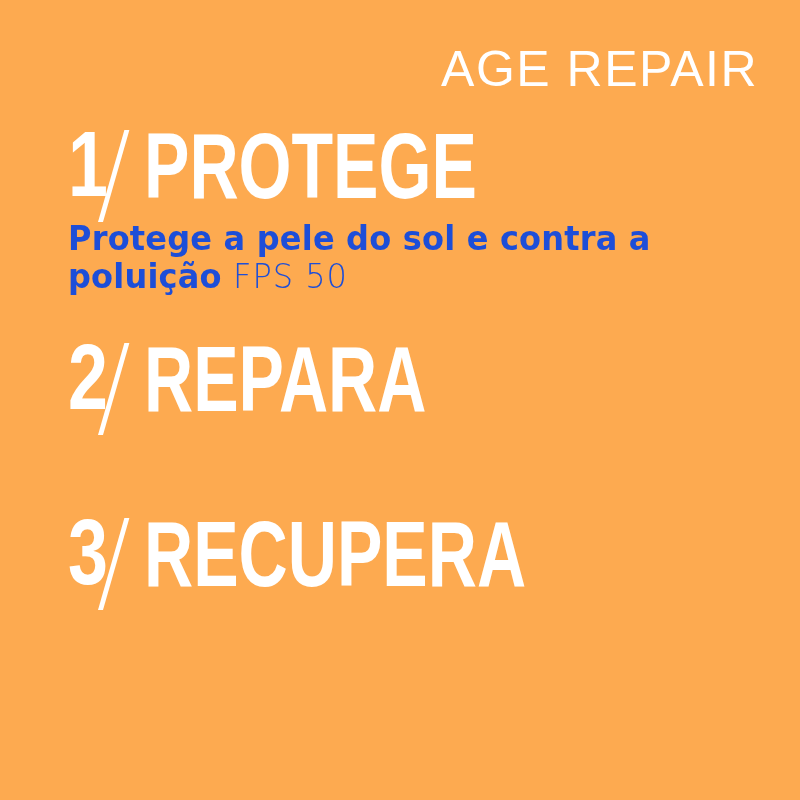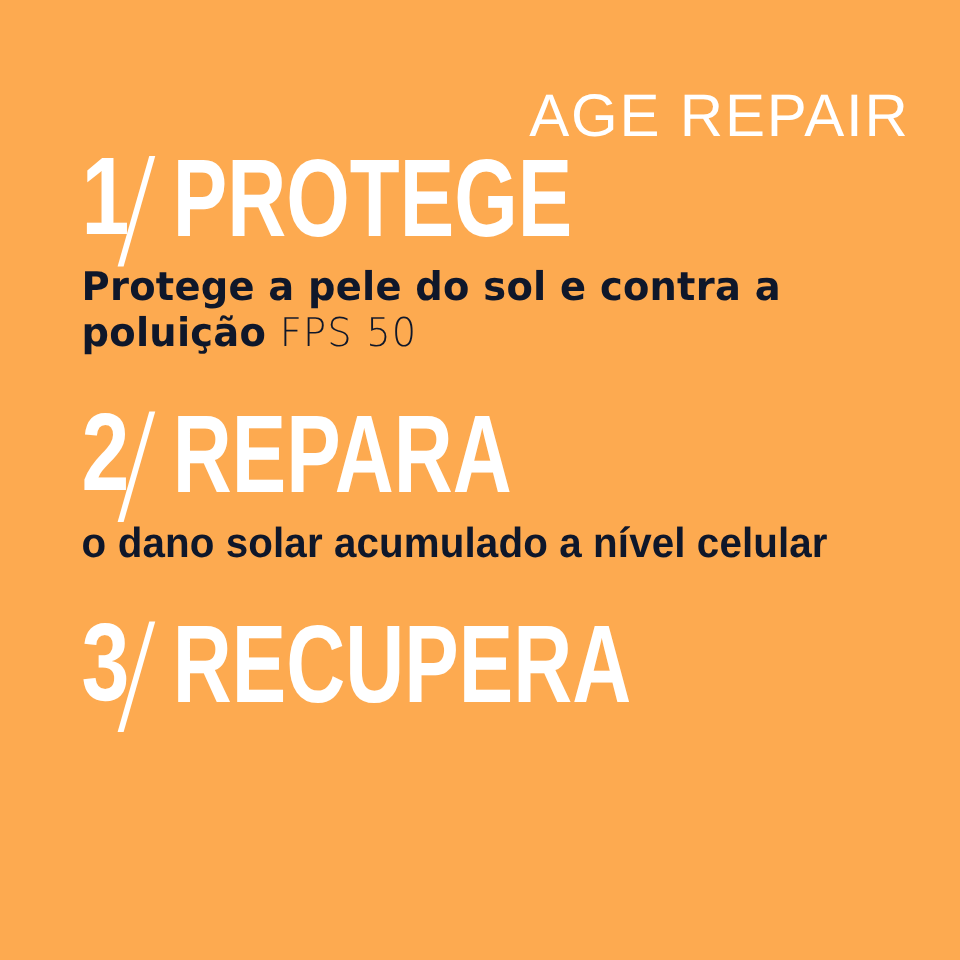--- a/index.html
+++ b/index.html
@@ -19,21 +19,21 @@
     position: relative;
     width: 800px;
     height: 800px;
     background: #fdaa50;
     box-sizing: border-box;
   }
 
   
   .brand {
     position: absolute;
-    top: 71px;
+    top: 44px;
     right: 42px;
     color: #ffffff;
     font-family: "Liberation Sans", sans-serif;
     font-weight: 300;
     font-size: 50px;
     letter-spacing: 1.5px;
     line-height: 1;
     white-space: nowrap;
   }
 
@@ -94,21 +94,21 @@
     letter-spacing: 0px;
     white-space: nowrap;
     display: inline-block;
     margin-left: 4px;
     position: relative;
     bottom: 4px;
   }
 
   
   .body-copy {
-    color: #0f172a;
+    color: #1d4ed8;
     margin-top: 4px;
   }
   .line {
     white-space: nowrap;
     line-height: 1.16;
   }
 
   
   .b1 {
     font-family: "DejaVu Sans", sans-serif;
@@ -176,23 +176,20 @@
   </div>
 
   <div class="block" id="block-2">
     <div class="heading">
       <span class="numwrap">
         <span class="num">2</span>
         <span class="slash"></span>
       </span>
       <span class="hword">REPARA</span>
     </div>
-    <div class="body-copy">
-      <div class="line b2">o dano solar acumulado a nível celular</div>
-    </div>
   </div>
 
   <div class="block" id="block-3">
     <div class="heading">
       <span class="numwrap">
         <span class="num">3</span>
         <span class="slash"></span>
       </span>
       <span class="hword">RECUPERA</span>
     </div>

